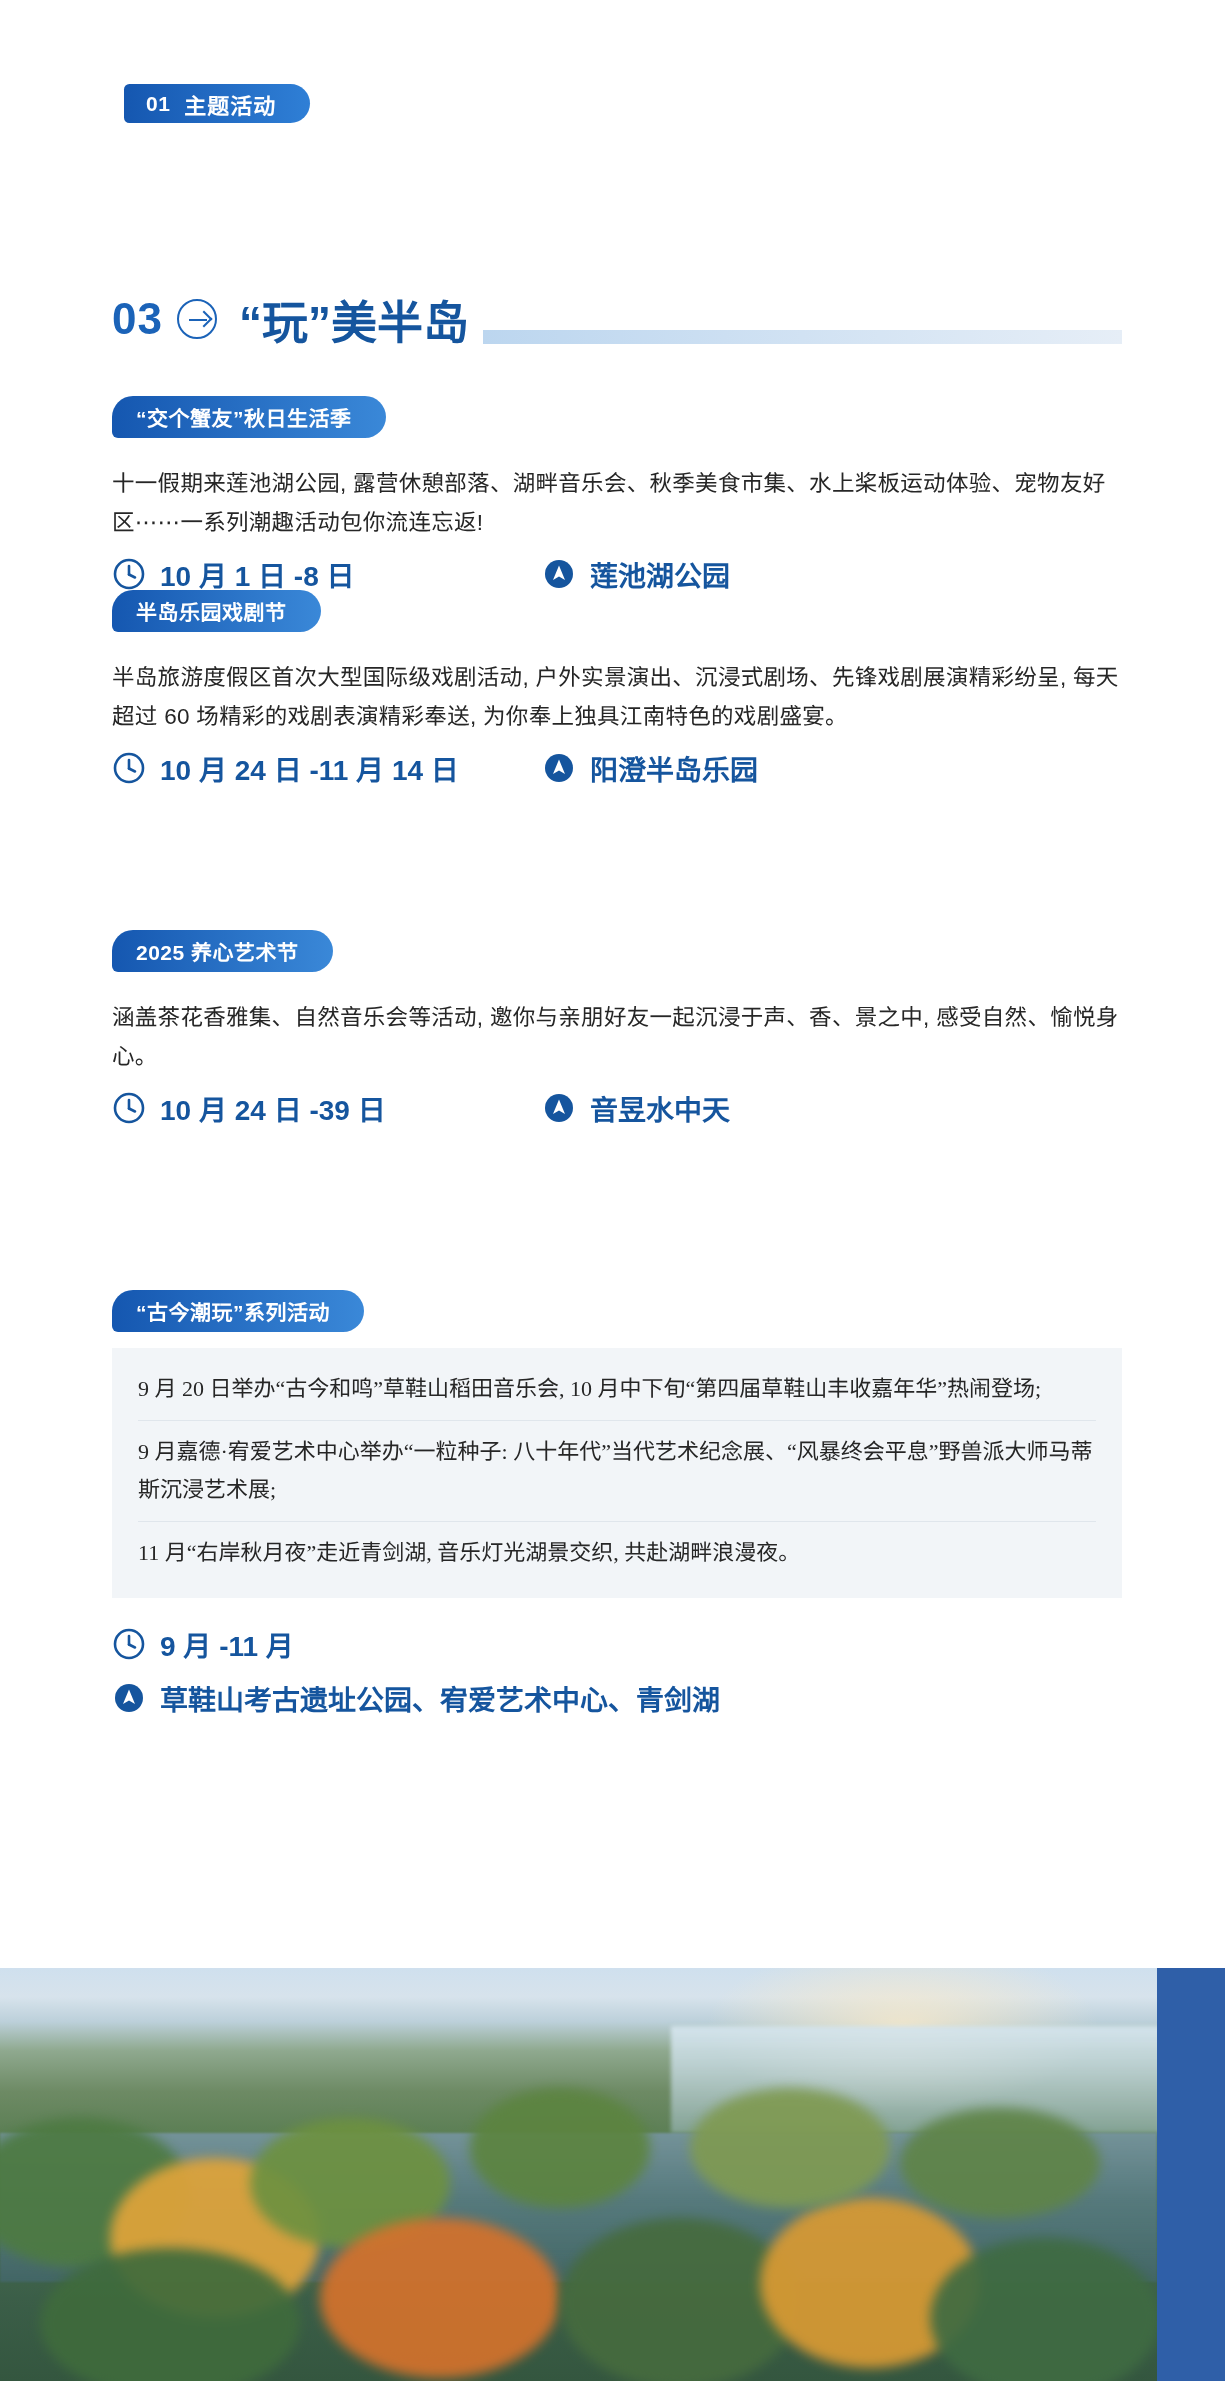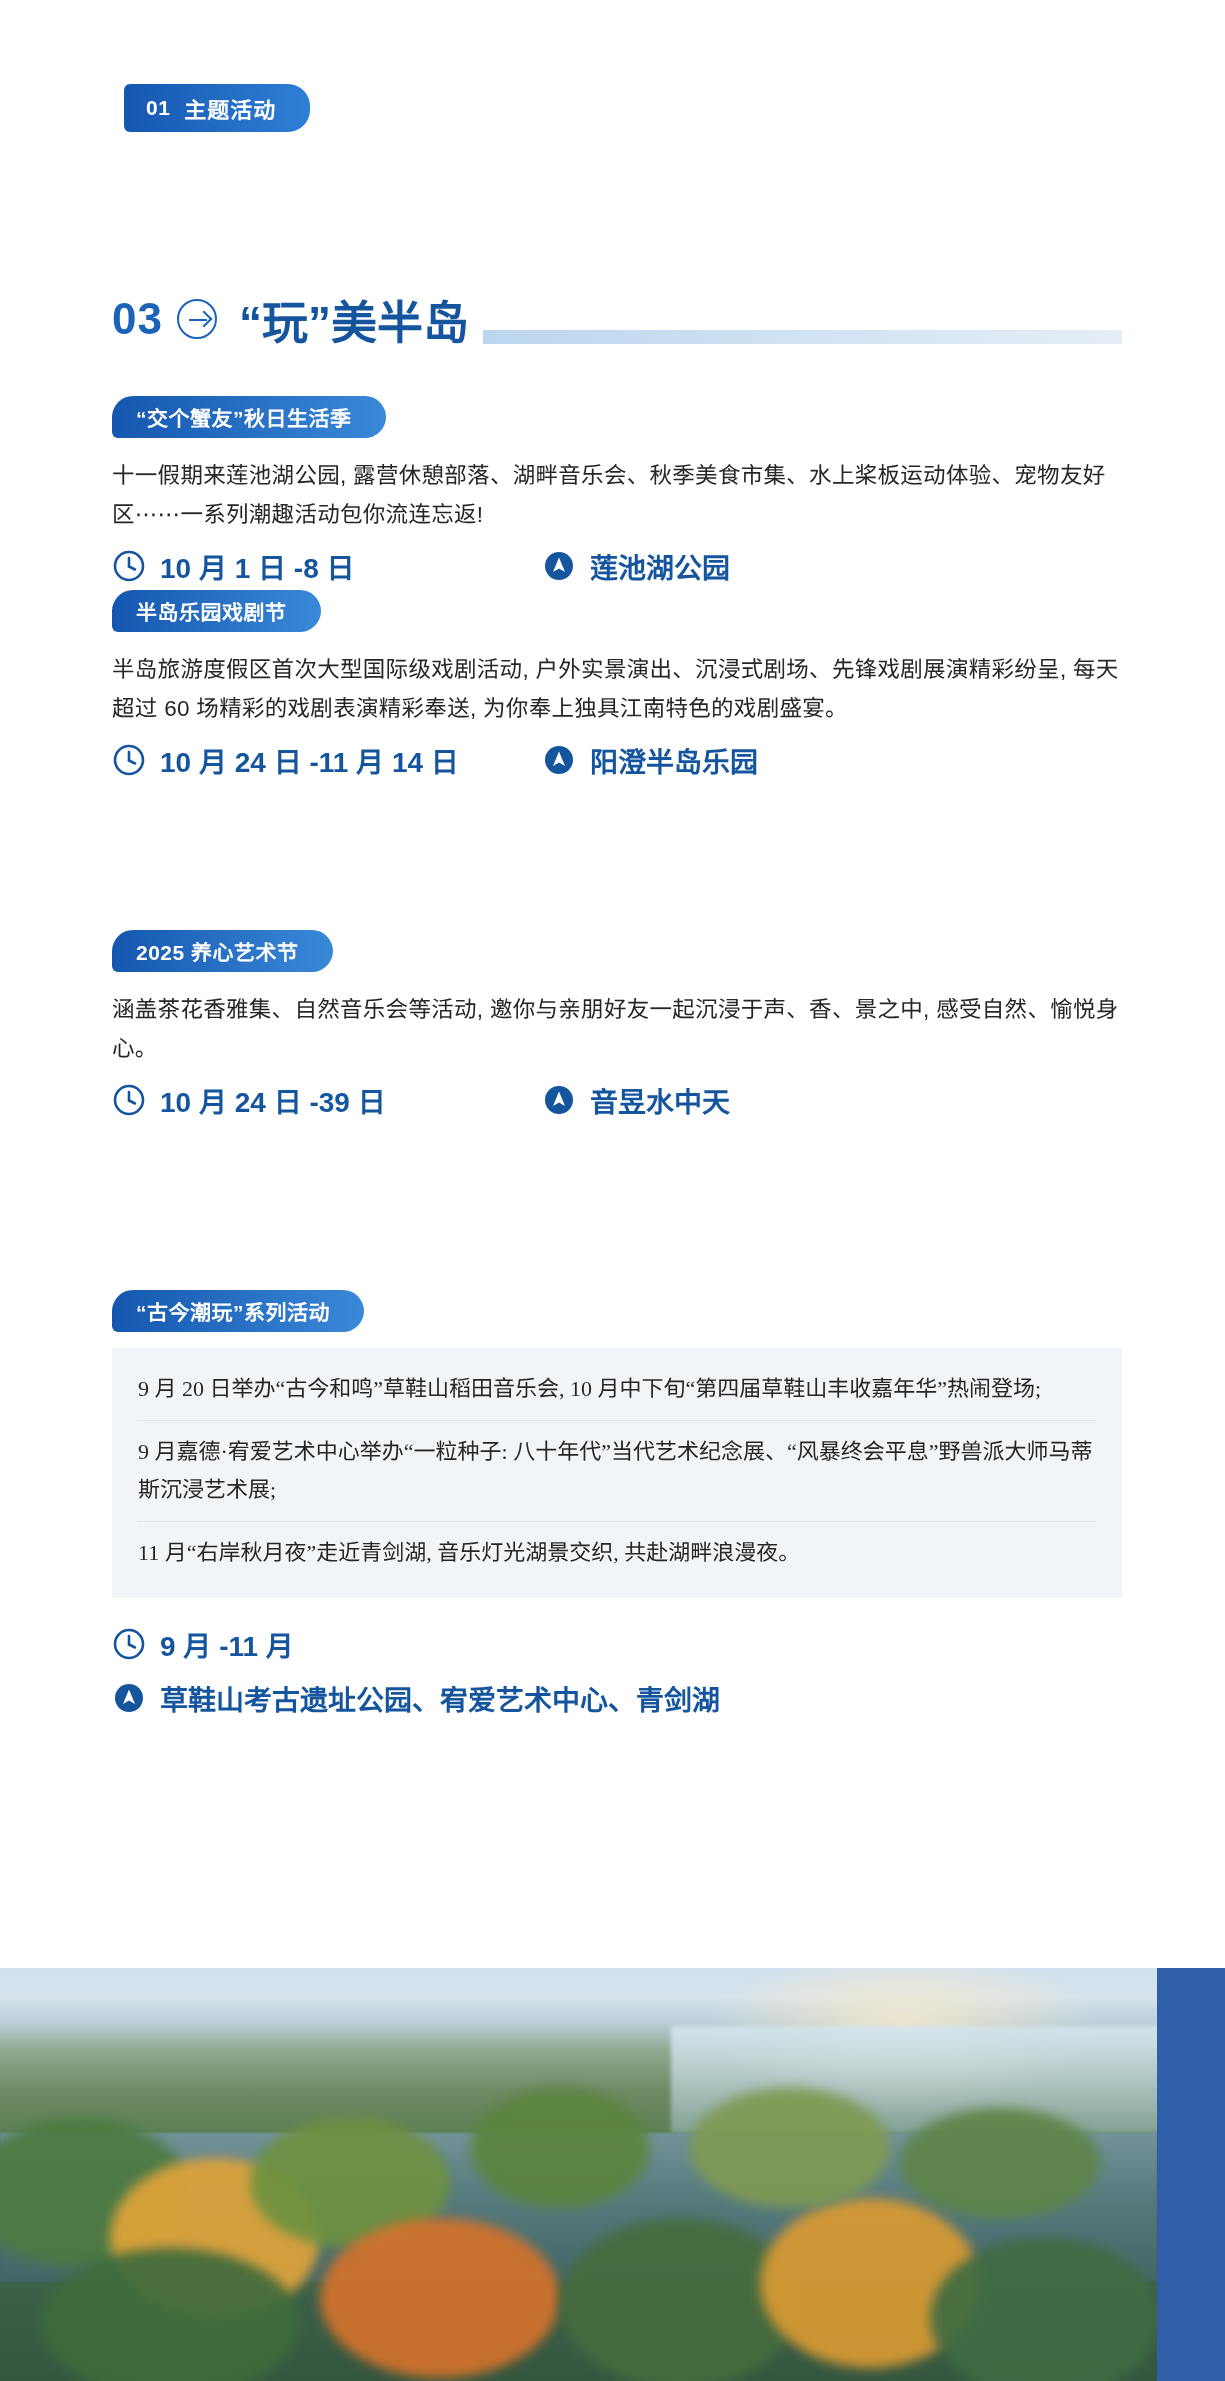--- a/index.html
+++ b/index.html
@@ -15,21 +15,21 @@
     font-family: "Liberation Sans", "DejaVu Sans", sans-serif;
     color: #1a1a1a;
     overflow: hidden;
   }
 
   
   .top-tag {
     position: absolute;
     left: 124px;
     top: 84px;
-    height: 48px;
+    height: 39px;
     display: flex;
     align-items: center;
     gap: 14px;
     padding: 0 34px 0 22px;
     background: linear-gradient(90deg, #1557b0 0%, #2f7fd6 100%);
     border-radius: 6px 22px 22px 6px;
     color: #ffffff;
   }
   .top-tag .num {
     font-size: 21px;
@@ -118,21 +118,21 @@
     letter-spacing: 0.5px;
     white-space: nowrap;
   }
 
   .block { position: absolute; left: 112px; width: 1010px; }
 
   .body-text {
     font-size: 22.5px;
     line-height: 39px;
     color: #262626;
-    margin-top: 18px;
+    margin-top: 26px;
     letter-spacing: 0.3px;
   }
 
   
   .meta-row {
     display: flex;
     align-items: center;
     margin-top: 12px;
   }
   .meta {

